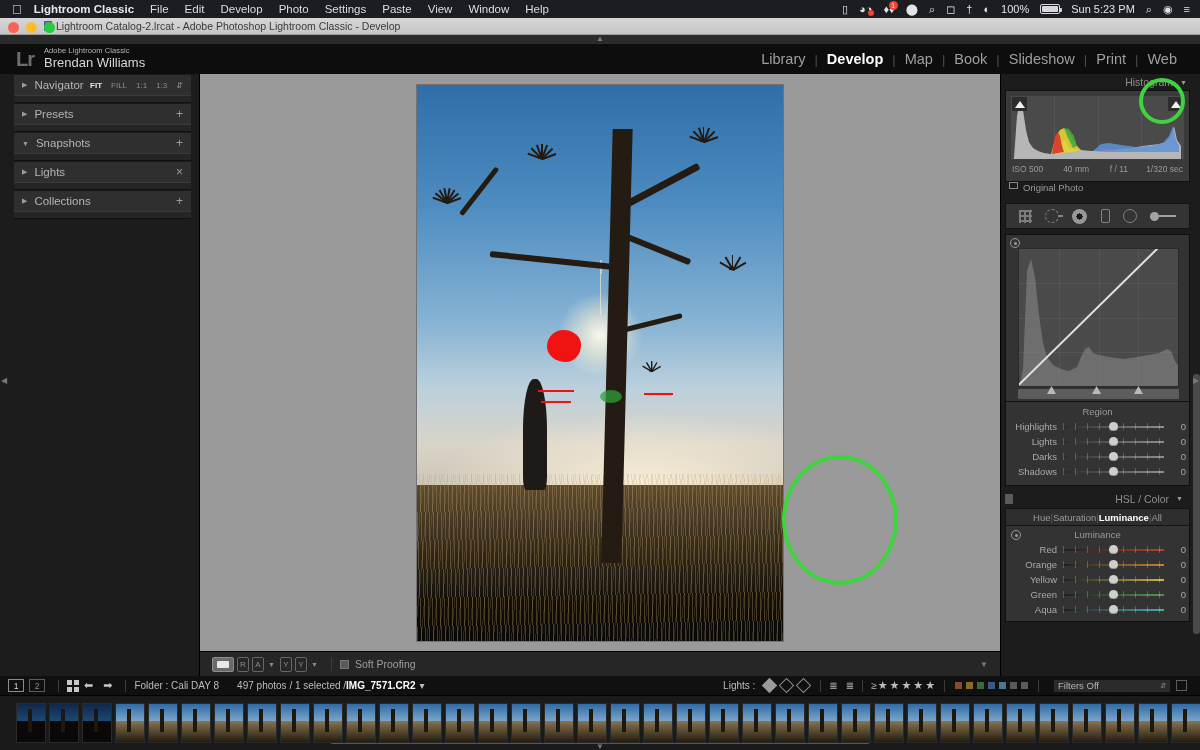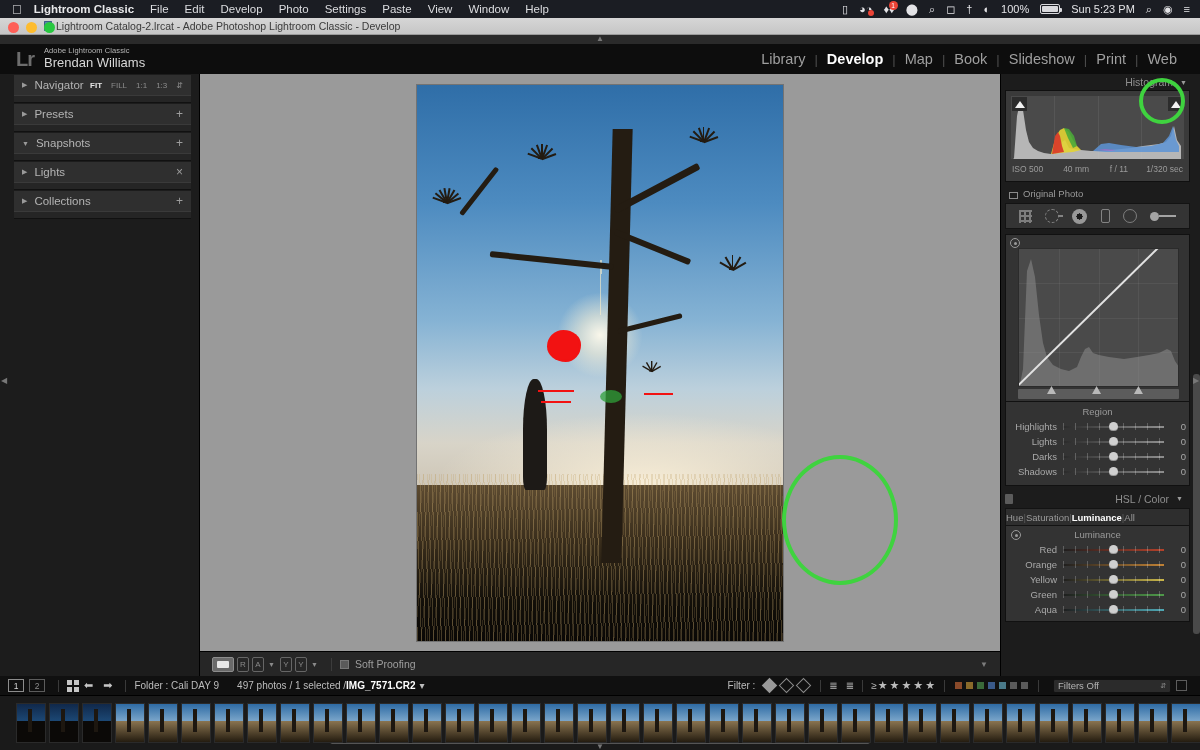--- a/index.html
+++ b/index.html
@@ -138,21 +138,21 @@
 
   #histogram{height:92px;background:#3a3a3a;border:1px solid #101010;position:relative;margin-bottom:0;}
   #histo-plot{position:absolute;left:5px;top:5px;right:5px;bottom:22px;background:#4a4a4a;overflow:hidden;}
   .hgrid{position:absolute;top:0;bottom:0;width:1px;background:rgba(255,255,255,.07);}
   .clipbtn{position:absolute;width:15px;height:14px;background:#2c2c2c;display:flex;align-items:center;justify-content:center;}
   .clipbtn span{width:0;height:0;border-left:5px solid transparent;border-right:5px solid transparent;border-bottom:7px solid #f2f2f2;}
   #exif{position:absolute;left:6px;right:6px;bottom:5px;height:14px;display:flex;align-items:center;
      color:#9b9b9b;font-size:8.5px;}
   #exif span{flex:1;text-align:center;}
   #exif span:first-child{text-align:left;} #exif span:last-child{text-align:right;}
-  #origphoto{height:17px;display:flex;align-items:flex-end;color:#9a9a9a;font-size:9.5px;padding-left:4px;}
+  #origphoto{height:17px;display:flex;align-items:flex-start;color:#9a9a9a;font-size:9.5px;padding-left:4px;}
   #origphoto .box{width:9px;height:7px;border:1px solid #8a8a8a;margin-right:5px;}
 
   #toolstrip{height:26px;background:#343434;border:1px solid #131313;margin-top:4px;
      display:flex;align-items:center;justify-content:space-around;padding:0 6px;}
   .tool{opacity:.72;}
   .t-grid{width:13px;height:13px;
     background:repeating-linear-gradient(#9a9a9a 0 2px,transparent 2px 5px),
                repeating-linear-gradient(90deg,#9a9a9a 0 2px,transparent 2px 5px);
     background-size:5px 5px;}
   .t-circ{width:14px;height:14px;border:1.5px dashed #a2a2a2;border-radius:50%;position:relative;}
@@ -194,21 +194,21 @@
   .val{width:22px;text-align:right;color:#a9a9a9;font-size:9.5px;padding-left:4px;}
   #pointcurve{display:flex;align-items:center;height:20px;padding:0 4px;border-top:1px solid #434343;margin-top:4px;}
   #pointcurve .lb{color:#9a9a9a;font-size:9.5px;}
   #pointcurve .vl{color:#e0e0e0;font-size:10.5px;font-weight:bold;margin-left:5px;}
   #pointcurve .st{color:#8e8e8e;font-size:7px;margin-left:4px;}
   #pc-edit{margin-left:auto;width:18px;height:13px;background:#4d4d4d;border:1px solid #2b2b2b;position:relative;overflow:hidden;}
   #pc-edit i{position:absolute;left:-2px;bottom:-1px;width:26px;height:1.5px;background:#e0e0e0;
      transform-origin:left bottom;transform:rotate(-35deg);}
 
   #hslbar{height:18px;background:#2e2e2e;border:1px solid #131313;display:flex;align-items:center;
-     justify-content:flex-start;color:#9a9a9a;font-size:9.5px;margin-top:2px;}
+     justify-content:center;color:#9a9a9a;font-size:9.5px;margin-top:2px;}
   #hslbar .t.act{color:#fff;font-weight:bold;}
   #hslbar .bar-sep{color:#5a5a5a;}
   #hslbody{background:#333;border:1px solid #111;border-top:0;padding:3px 0 4px;position:relative;}
   .hsl-targ{position:absolute;left:5px;top:4px;width:10px;height:10px;border:1px solid #9a9a9a;border-radius:50%;
      display:flex;align-items:center;justify-content:center;}
   .hsl-targ i{width:3px;height:3px;border-radius:50%;background:#9a9a9a;display:block;}
 
   #rp-bottom{position:absolute;left:0;bottom:0;width:200px;height:38px;background:#1c1c1c;
      display:flex;align-items:center;justify-content:center;gap:9px;}
   .rp-btn{width:82px;height:18px;background:linear-gradient(#434343,#383838);border:1px solid #202020;
@@ -663,28 +663,28 @@
   <span class="fs-dots"></span>
   <span class="gridic">
       <i></i>
       <i></i>
       <i></i>
       <i></i>
     </span>
   <span class="arrw">⬅</span>
   <span class="arrw">➡</span>
   <span class="fs-dots"></span>
-  <span class="fs-txt">Folder : Cali DAY 9</span>
+  <span class="fs-txt">Folder : Cali DAY 8</span>
   <span style="width:18px"></span>
   <span class="fs-txt">497 photos / 1 selected / </span>
   <span class="fs-txt"><b>IMG_7571.CR2</b></span>
   <span class="fs-txt" style="margin-left:4px">▾</span>
 
   <div id="fs-right">
-    <span class="fs-txt">Filter :</span>
+    <span class="fs-txt">Lights :</span>
     <span style="width:6px"></span>
     <span class="flag"></span>
     <span class="flag o"></span>
     <span class="flag o"></span>
     <span class="fs-dots"></span>
     <span class="fs-txt">≣</span>
     <span class="fs-txt" style="margin-left:8px">≣</span>
     <span class="fs-dots"></span>
     <span class="fs-txt">≥</span>
     <span class="star">★</span>

